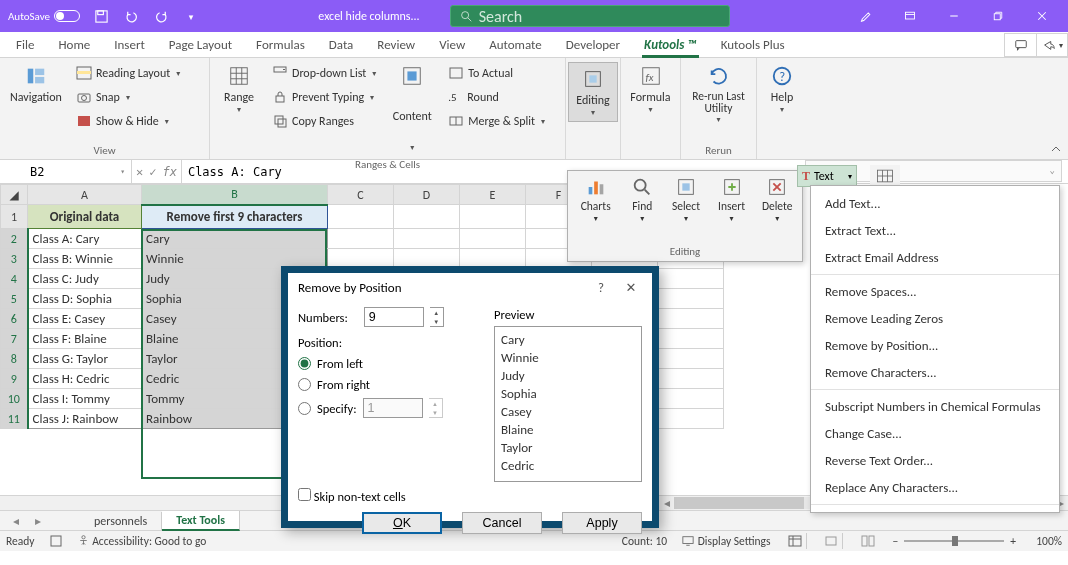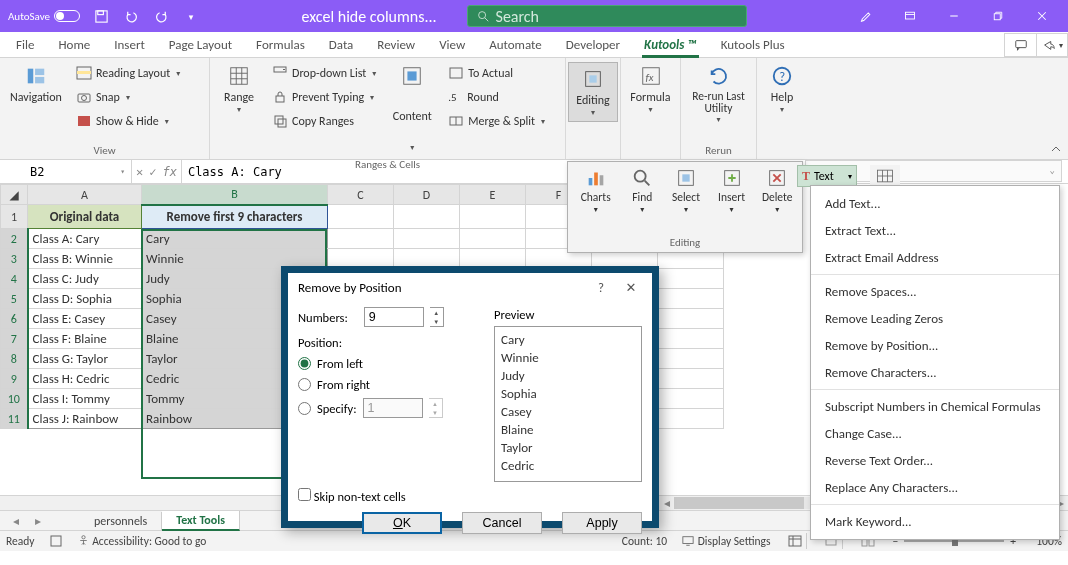--- a/index.html
+++ b/index.html
@@ -5,21 +5,21 @@
 * { box-sizing: border-box; margin: 0; padding: 0; -webkit-font-smoothing: antialiased; }
 body { font-family: "Segoe UI", Calibri, Arial, sans-serif; font-size: 12px; background: #fff; overflow: hidden; width: 1068px; height: 565px; position: relative; }
 
 .title-bar { background: #8b5cf6; color: #fff; height: 30px; display: flex; align-items: center; padding: 16px 4px; }
 .title-bar .left { display: flex; align-items: center; gap: 4px; }
 .autosave { display: flex; align-items: center; font-size: 11px; gap: 4px; padding: 0 4px; }
 .toggle { width: 26px; height: 12px; border: 1px solid #fff; border-radius: 7px; position: relative; display: inline-block; }
 .toggle::after { content: ""; position: absolute; left: 1px; top: 1px; width: 8px; height: 8px; border-radius: 50%; background: #fff; }
 .qat-btn { width: 26px; height: 26px; display: flex; align-items: center; justify-content: center; font-size: 14px; }
 .title-center { flex: 1; display: flex; align-items: center; justify-content: center; gap: 30px; }
-.doc-title { font-size: 16px; color: #fff; white-space: nowrap; }
+.doc-title { font-size: 12px; color: #fff; white-space: nowrap; }
 .search-box { width: 280px; height: 22px; background: #2f8a5b; border: 1px solid #4aa776; border-radius: 3px; display: flex; align-items: center; padding: 0 8px; font-size: 16px; color: #d3e8dc; }
 .search-box svg { width: 14px; height: 14px; margin-right: 6px; }
 .title-right { display: flex; align-items: center; }
 .title-right .win-btn { width: 44px; height: 30px; display: flex; align-items: center; justify-content: center; }
 .title-right .win-btn svg { width: 12px; height: 12px; }
 
 .ribbon-tabs { height: 26px; background: #fff; border-bottom: 1px solid #d4d4d4; display: flex; align-items: stretch; padding-left: 4px; font-size: 13px; }
 .ribbon-tab { padding: 0 12px; display: flex; align-items: center; cursor: default; color: #555; }
 .ribbon-tab.selected { font-weight: 600; position: relative; color: #217346;}
 .ribbon-tab.selected::after { content: ""; position: absolute; left: 10px; right: 10px; bottom: -1px; height: 3px; background: #217346; }
@@ -32,21 +32,21 @@
 .group-body { flex: 1; display: flex; align-items: flex-start; padding: 4px 6px; gap: 6px; }
 .group-label { text-align: center; font-size: 11px; color: #666; padding-bottom: 2px; }
 .bigbtn { display: flex; flex-direction: column; align-items: center; justify-content: flex-start; width: 60px; padding: 2px 0; font-size: 12px; color: #333; }
 .bigbtn .ico { width: 24px; height: 24px; margin-bottom: 2px; display: flex; align-items: center; justify-content: center; }
 .bigbtn .caret { font-size: 8px; color: #555; }
 .smallbtn-col { display: flex; flex-direction: column; gap: 2px; }
 .smallbtn { display: flex; align-items: center; gap: 4px; font-size: 12px; color: #333; height: 22px; padding: 0 4px; }
 .smallbtn .caret { font-size: 8px; color: #555; margin-left: 2px; }
 .ribbon-collapse { position: absolute; right: 6px; bottom: 4px; font-size: 11px; color: #666; }
 
-.edit-dropdown { position: absolute; left: 567px; top: 161px; width: 236px; height: 92px; background: #f3f3f3; border: 1px solid #b0b0b0; box-shadow: 2px 2px 6px rgba(0,0,0,.2); z-index: 30; display: flex; flex-direction: column; }
+.edit-dropdown { position: absolute; left: 567px; top: 170px; width: 236px; height: 92px; background: #f3f3f3; border: 1px solid #b0b0b0; box-shadow: 2px 2px 6px rgba(0,0,0,.2); z-index: 30; display: flex; flex-direction: column; }
 .edit-dropdown .row { display: flex; padding: 4px 4px 0 4px; gap: 4px; flex: 1;}
 .edit-dropdown .minibig { display: flex; flex-direction: column; align-items: center; width: 50px; font-size: 11.5px; color: #333; }
 .edit-dropdown .minibig .ico { width: 24px; height: 24px; display: flex; align-items: center; justify-content: center; }
 .edit-dropdown .group-label { padding: 2px 0 3px 0;}
 
 .text-menu { position: absolute; left: 810px; top: 185px; width: 250px; background: #fff; border: 1px solid #b0b0b0; box-shadow: 2px 2px 6px rgba(0,0,0,.2); z-index: 40; font-size: 13px; padding: 4px 0;}
 .text-menu .item { padding: 6px 14px; color: #333; }
 .text-menu .sep { height: 1px; background: #e1e1e1; margin: 3px 0; }
 
 .text-btn { position: absolute; left: 797px; top: 165px; width: 60px; height: 22px; border: 1px solid #a3bfa9; background: #cde3d4; display: flex; align-items: center; padding: 0 4px; font-size: 12px; z-index: 35; gap:4px; }
@@ -700,21 +700,20 @@
   <div class="item">Remove Spaces...</div>
   <div class="item">Remove Leading Zeros</div>
   <div class="item">Remove by Position...</div>
   <div class="item">Remove Characters...</div>
   <div class="sep"></div>
   <div class="item">Subscript Numbers in Chemical Formulas</div>
   <div class="item">Change Case...</div>
   <div class="item">Reverse Text Order...</div>
   <div class="item">Replace Any Characters...</div>
   <div class="sep"></div>
-  <div class="item">Mark Keyword...</div>
 </div>
 
 <div class="dialog">
   <div class="titlebar">
     <span>Remove by Position</span>
     <div class="right">
       <div class="dlg-btn">?</div>
       <div class="dlg-btn">✕</div>
     </div>
   </div>

